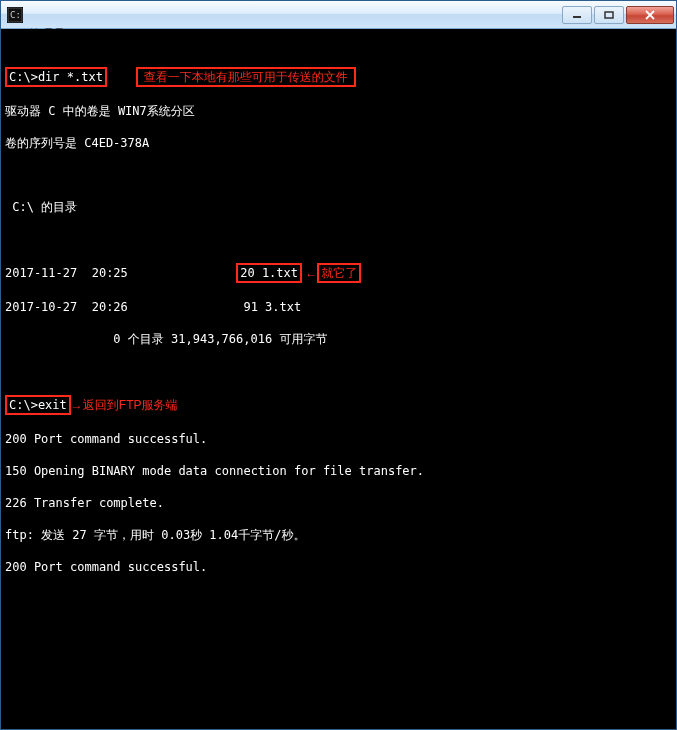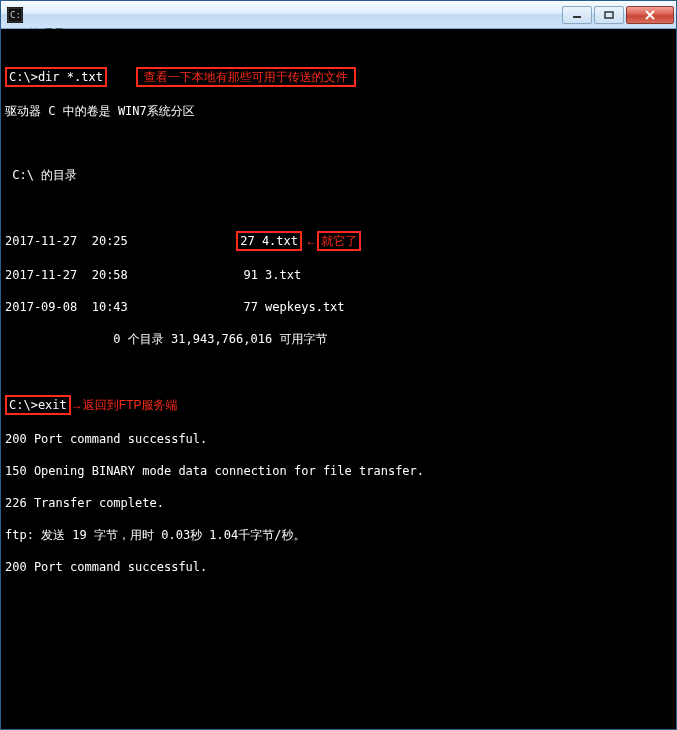--- a/index.html
+++ b/index.html
@@ -119,33 +119,33 @@
             <line x1="2" y1="1" x2="10" y2="9" stroke="#fff" stroke-width="1.8"></line>
             <line x1="10" y1="1" x2="2" y2="9" stroke="#fff" stroke-width="1.8"></line>
           </svg>
       </div>
     </div>
   </div>
 
   <div class="terminal">
 <div class="line"><span class="rbox">C:\&gt;dir *.txt</span>    <span class="rbox-big red-annot">查看一下本地有那些可用于传送的文件</span></div>
 <div class="line">驱动器 C 中的卷是 WIN7系统分区</div>
+<div class="line">卷的序列号是 C4ED-378A</div>
 <div class="line"></div>
 <div class="line"> C:\ 的目录</div>
 <div class="line"></div>
-<div class="line"><span>2017-11-27  20:25</span>               <span class="rbox">27 4.txt</span><span class="red-annot"> ←</span><span class="rbox red-annot">就它了</span></div>
-<div class="line">2017-11-27  20:58                91 3.txt</div>
-<div class="line">2017-09-08  10:43                77 wepkeys.txt</div>
+<div class="line"><span>2017-11-27  20:25</span>               <span class="rbox">20 1.txt</span><span class="red-annot"> ←</span><span class="rbox red-annot">就它了</span></div>
+<div class="line">2017-10-27  20:26                91 3.txt</div>
 <div class="line">               0 个目录 31,943,766,016 可用字节</div>
 <div class="line"></div>
 <div class="line"><span class="rbox">C:\&gt;exit</span><span class="red-annot">→</span><span class="red-annot">返回到FTP服务端</span></div>
 <div class="line">200 Port command successful.</div>
 <div class="line">150 Opening BINARY mode data connection for file transfer.</div>
 <div class="line">226 Transfer complete.</div>
-<div class="line">ftp: 发送 19 字节，用时 0.03秒 1.04千字节/秒。</div>
+<div class="line">ftp: 发送 27 字节，用时 0.03秒 1.04千字节/秒。</div>
 <div class="line">200 Port command successful.</div>
 
 
 
 
 
 
 
 
 

